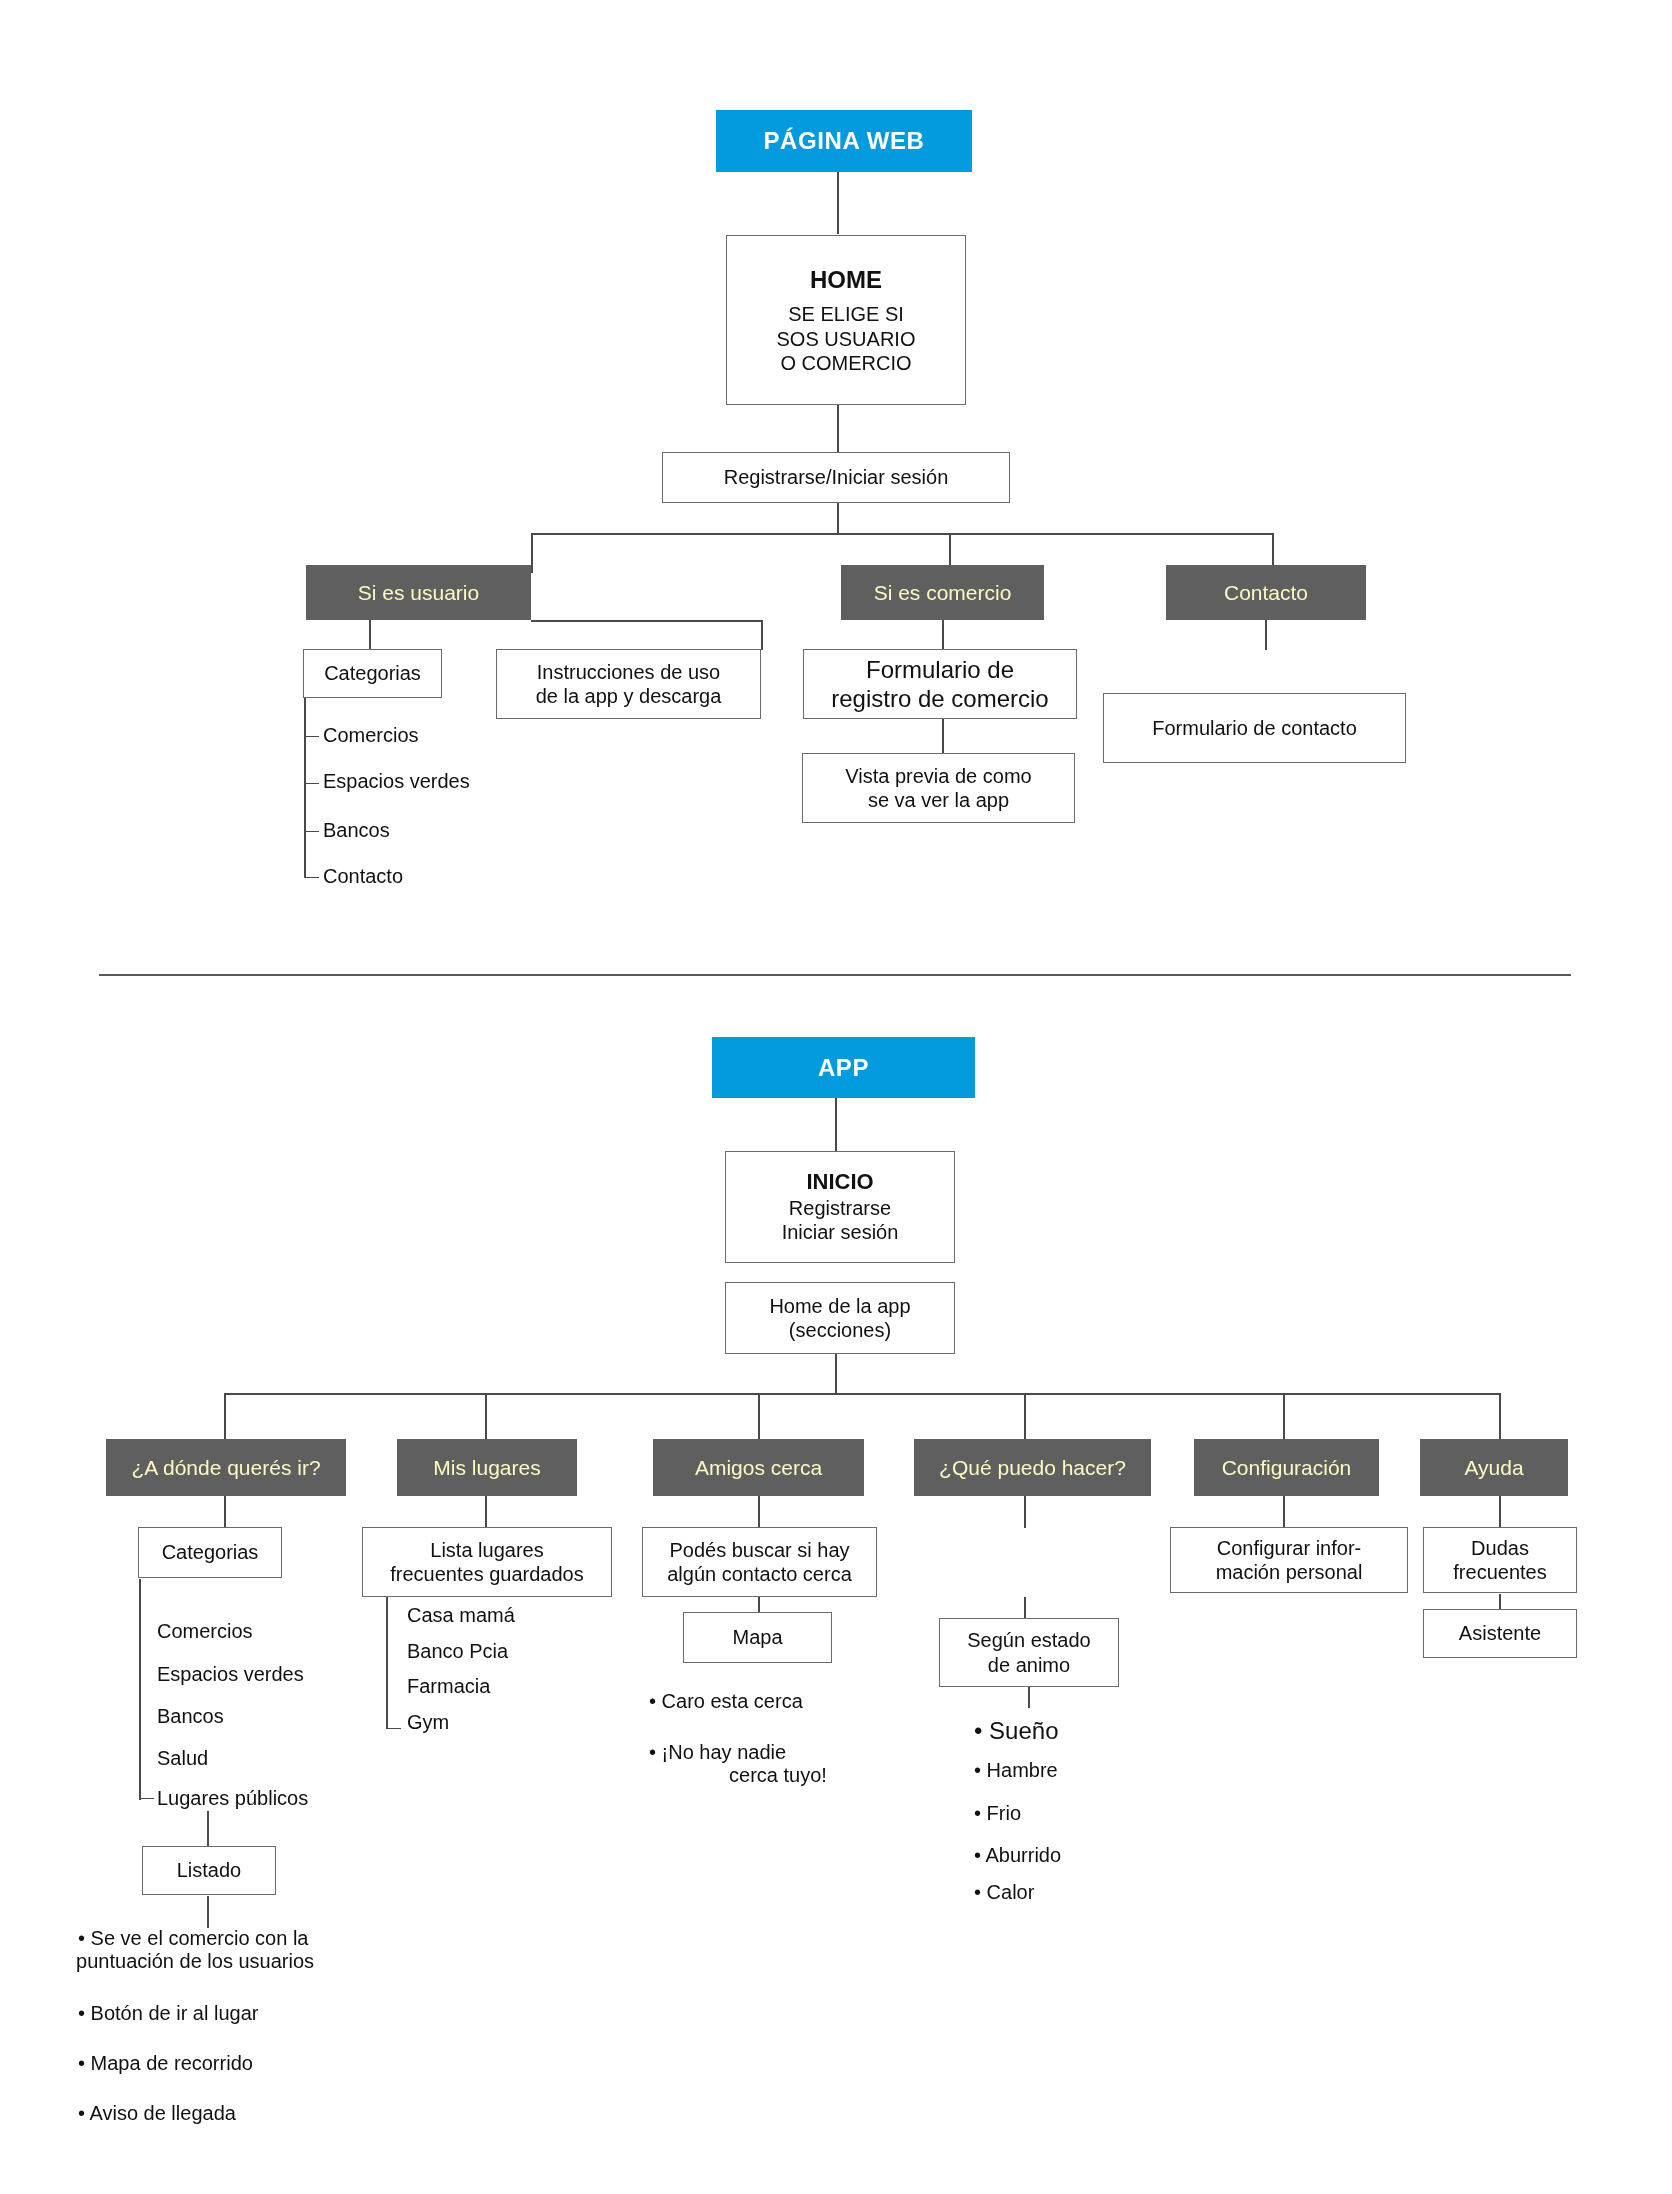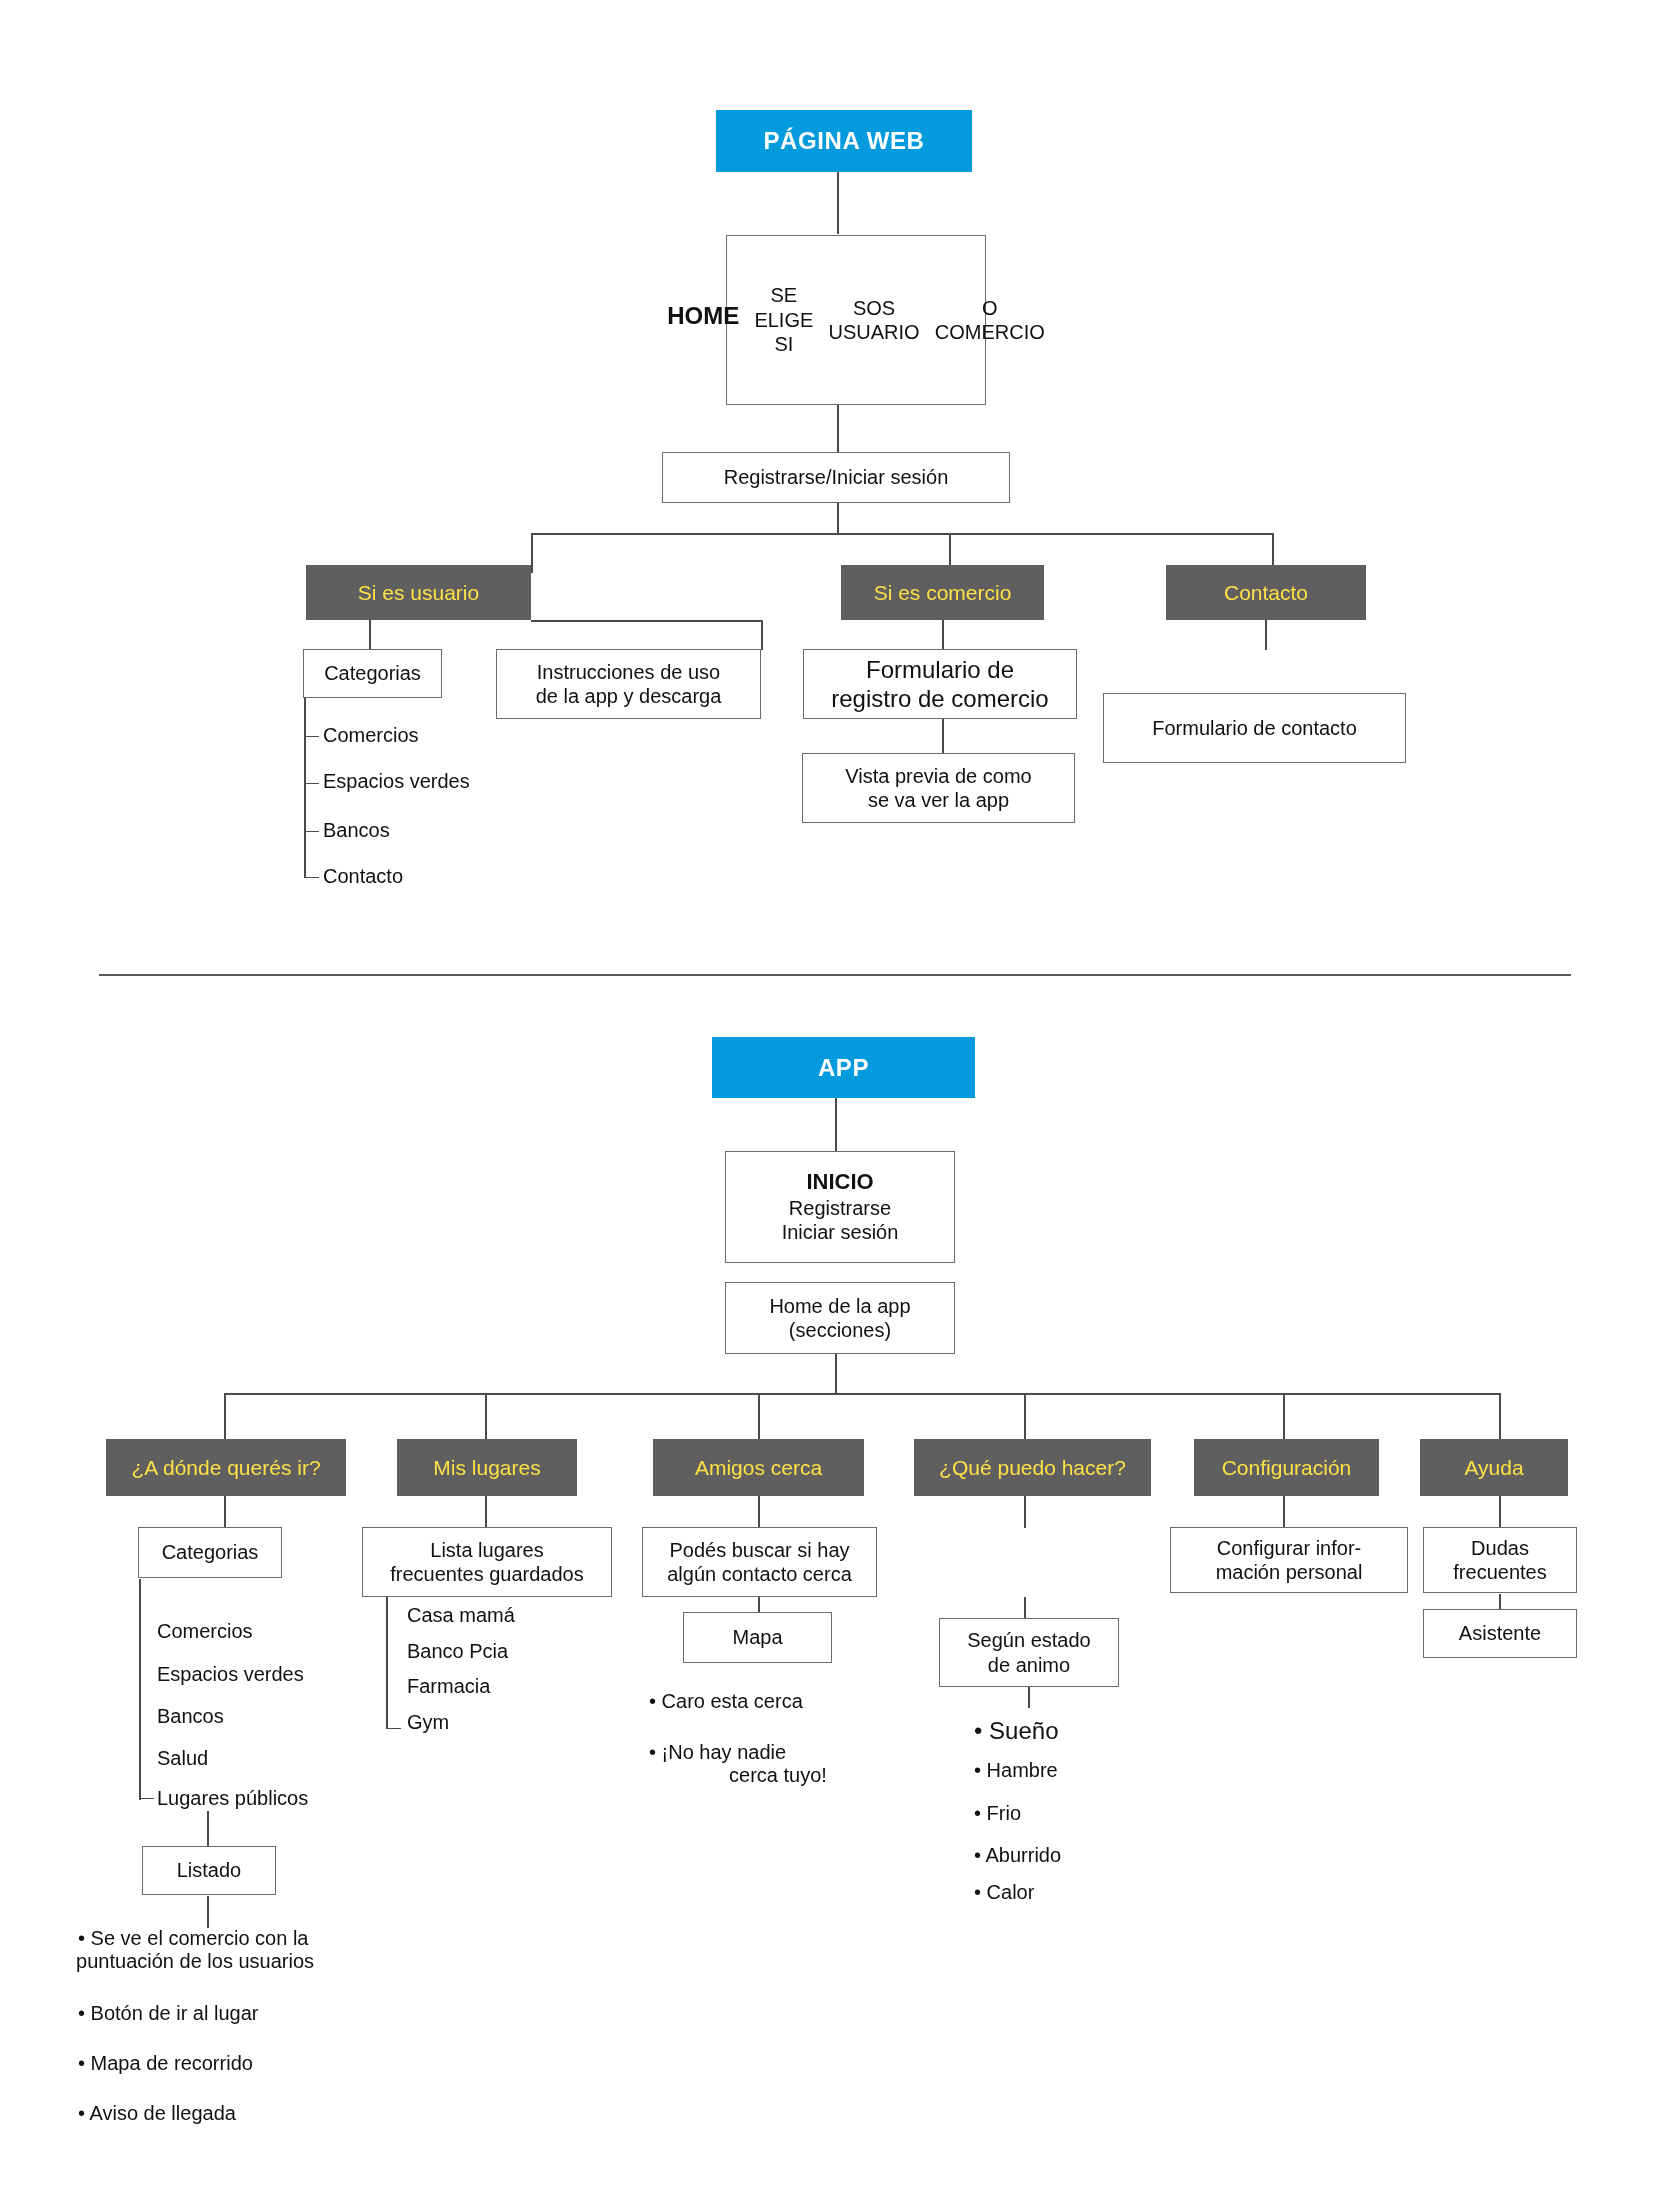--- a/index.html
+++ b/index.html
@@ -25,21 +25,21 @@
     text-align:center;
     line-height:1.22;
   }
   .node.white{
     background:#ffffff;
     border:1.5px solid #6b6b6b;
     color:#111111;
   }
   .node.grey{
     background:#5f5f5f;
-    color:#fde047;
+    color:#fef9c3;
     border:none;
   }
   .node.accent{
     background:#039ade;
     color:#ffffff;
     border:none;
     font-weight:bold;
     letter-spacing:0.6px;
   }
   .node .inner{padding:0 7.6px;width:100%;}
@@ -72,21 +72,21 @@
 <body>
 
 <div id="canvas">
 
   <div class="node accent" style="left:716px;top:110px;width:256px;height:62px;font-size:24px;">
     <span class="inner">PÁGINA WEB</span>
   </div>
 
   <div class="vline" style="left:837px;top:172px;height:62px;"></div>
 
-  <div class="node white" style="left:726px;top:235px;width:260px;height:170px;font-size:20px;flex-direction:row;">
+  <div class="node white" style="left:726px;top:235px;width:240px;height:170px;font-size:20px;flex-direction:column;">
     <div class="inner ttl-strong" style="font-size:24px;margin-bottom:8.5px;">HOME</div>
     <div class="inner">SE ELIGE SI</div>
     <div class="inner">SOS USUARIO</div>
     <div class="inner">O COMERCIO</div>
   </div>
   <div class="vline" style="left:837px;top:405px;height:51px;"></div>
 
   <div class="node white" style="left:662px;top:452px;width:348px;height:51px;font-size:20px;">
     <span class="inner">Registrarse/Iniciar sesión</span>
   </div>

